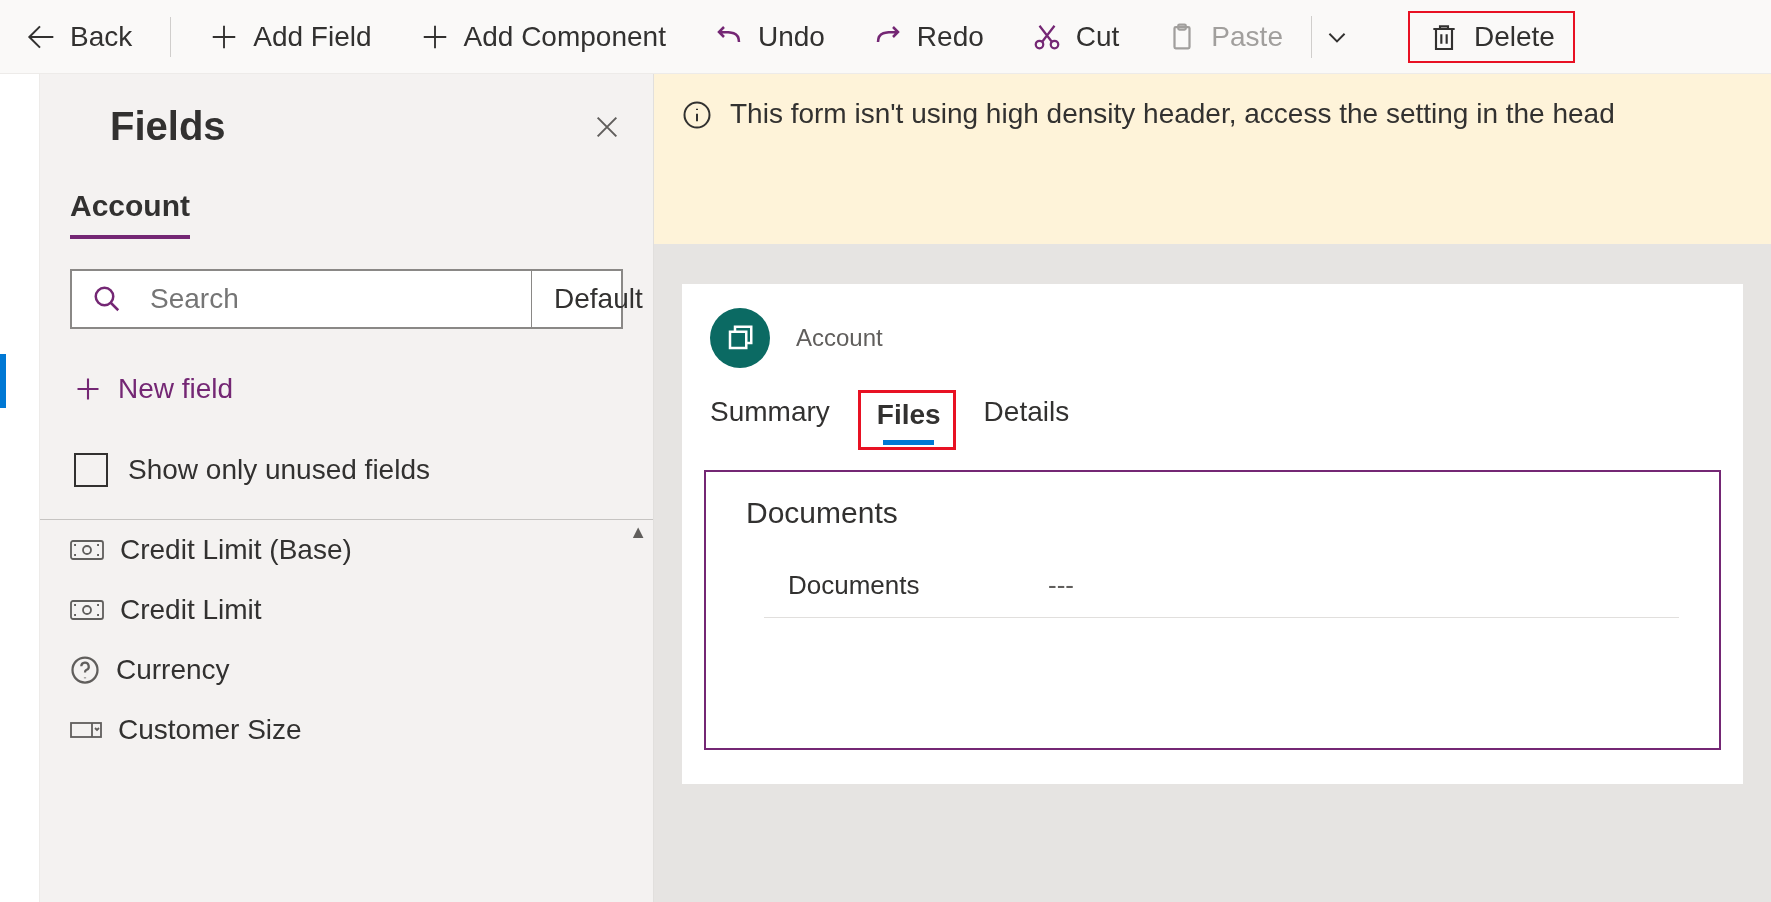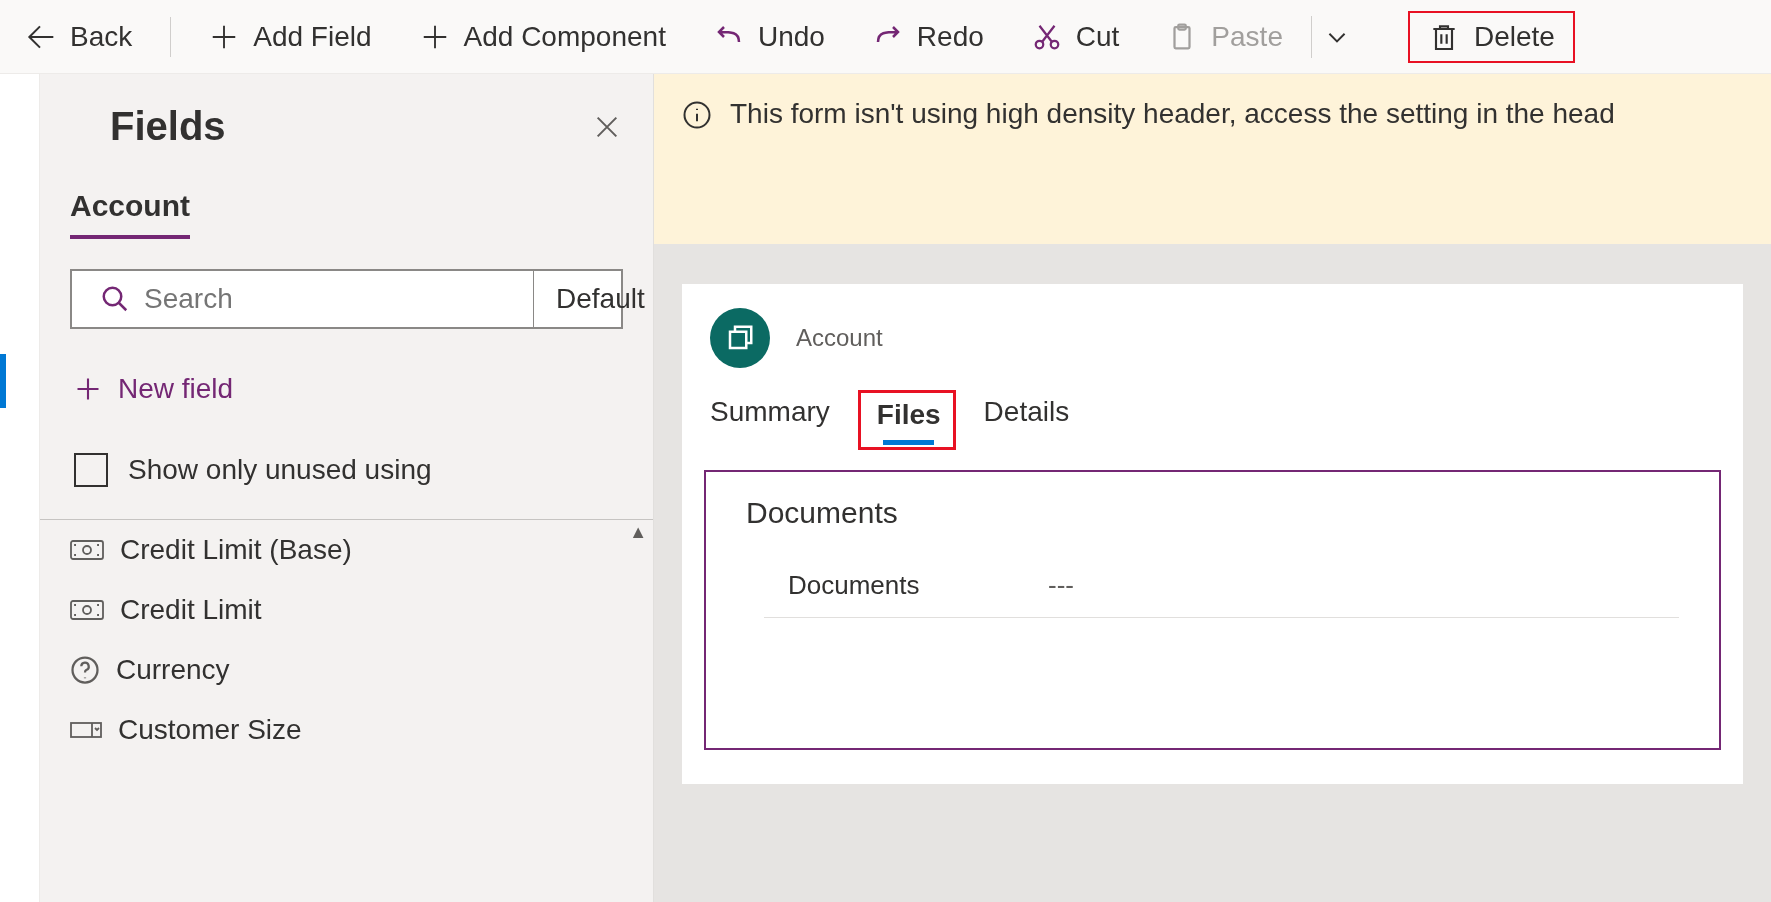--- a/index.html
+++ b/index.html
@@ -18,21 +18,21 @@
   .left-panel .blue-bar { position: absolute; left: 0; top: 280px; width: 6px; height: 54px; background: #0078d4; }
 
   .fields-panel { width: 614px; background: #f4f2f1; border-right: 1px solid #e1dfdd; padding: 30px 30px 0 30px; display: flex; flex-direction: column; }
   .fields-header { display: flex; justify-content: space-between; align-items: center; margin-bottom: 40px; }
   .fields-title { font-size: 40px; font-weight: 600; margin-left: 40px; }
   .close-x { font-size: 34px; font-weight: 300; cursor: pointer; color: #605e5c; }
 
   .entity-tab { font-size: 30px; font-weight: 600; padding-bottom: 12px; border-bottom: 4px solid #742774; display: inline-block; margin-bottom: 30px; }
 
   .search-row { display: flex; border: 2px solid #8a8886; background: #fff; margin-bottom: 30px; }
-  .search-box { flex: 1; display: flex; align-items: center; padding: 12px 28px; gap: 14px; border-right: 1px solid #8a8886; }
+  .search-box { flex: 1; display: flex; align-items: center; padding: 12px 20px; gap: 28px; border-right: 1px solid #8a8886; }
   .search-box input { border: none; outline: none; font-size: 28px; flex: 1; color: #605e5c; background: transparent; }
   .filter-box { display: flex; align-items: center; padding: 12px 22px; gap: 20px; cursor: pointer; }
 
   .new-field { display: flex; align-items: center; gap: 16px; padding: 14px 4px; color: #742774; cursor: pointer; font-size: 28px; margin-bottom: 20px; }
 
   .checkbox-row { display: flex; align-items: center; gap: 20px; padding: 14px 4px; font-size: 28px; margin-bottom: 18px; }
   .checkbox { width: 34px; height: 34px; border: 2px solid #323130; }
 
   .field-list { border-top: 1px solid #c6c4c2; margin: 0 -30px; overflow-y: auto; flex:1; position: relative;}
   .field-item { display: flex; align-items: center; gap: 16px; padding: 14px 30px; font-size: 28px; cursor: grab; }
@@ -163,21 +163,21 @@
 
     <div class="new-field">
       <svg width="28" height="28" viewBox="0 0 24 24" fill="none" stroke="#742774" stroke-width="1.8">
           <path d="M12 3 V21 M3 12 H21"></path>
         </svg>
       <span>New field</span>
     </div>
 
     <div class="checkbox-row">
       <div class="checkbox"></div>
-      <span>Show only unused using</span>
+      <span>Show only unused fields</span>
     </div>
 
     <div class="field-list">
       <span class="scroll-arrow-up">▲</span>
       <div class="field-item">
         <svg width="34" height="24" viewBox="0 0 34 24" fill="none" stroke="#605e5c" stroke-width="1.8">
             <rect x="1" y="3" width="32" height="18" rx="2"></rect>
             <circle cx="17" cy="12" r="4"></circle>
             <path d="M5 8 V7 H6 M28 8 V7 H29 M5 16 V17 H6 M28 16 V17 H29"></path>
           </svg>

